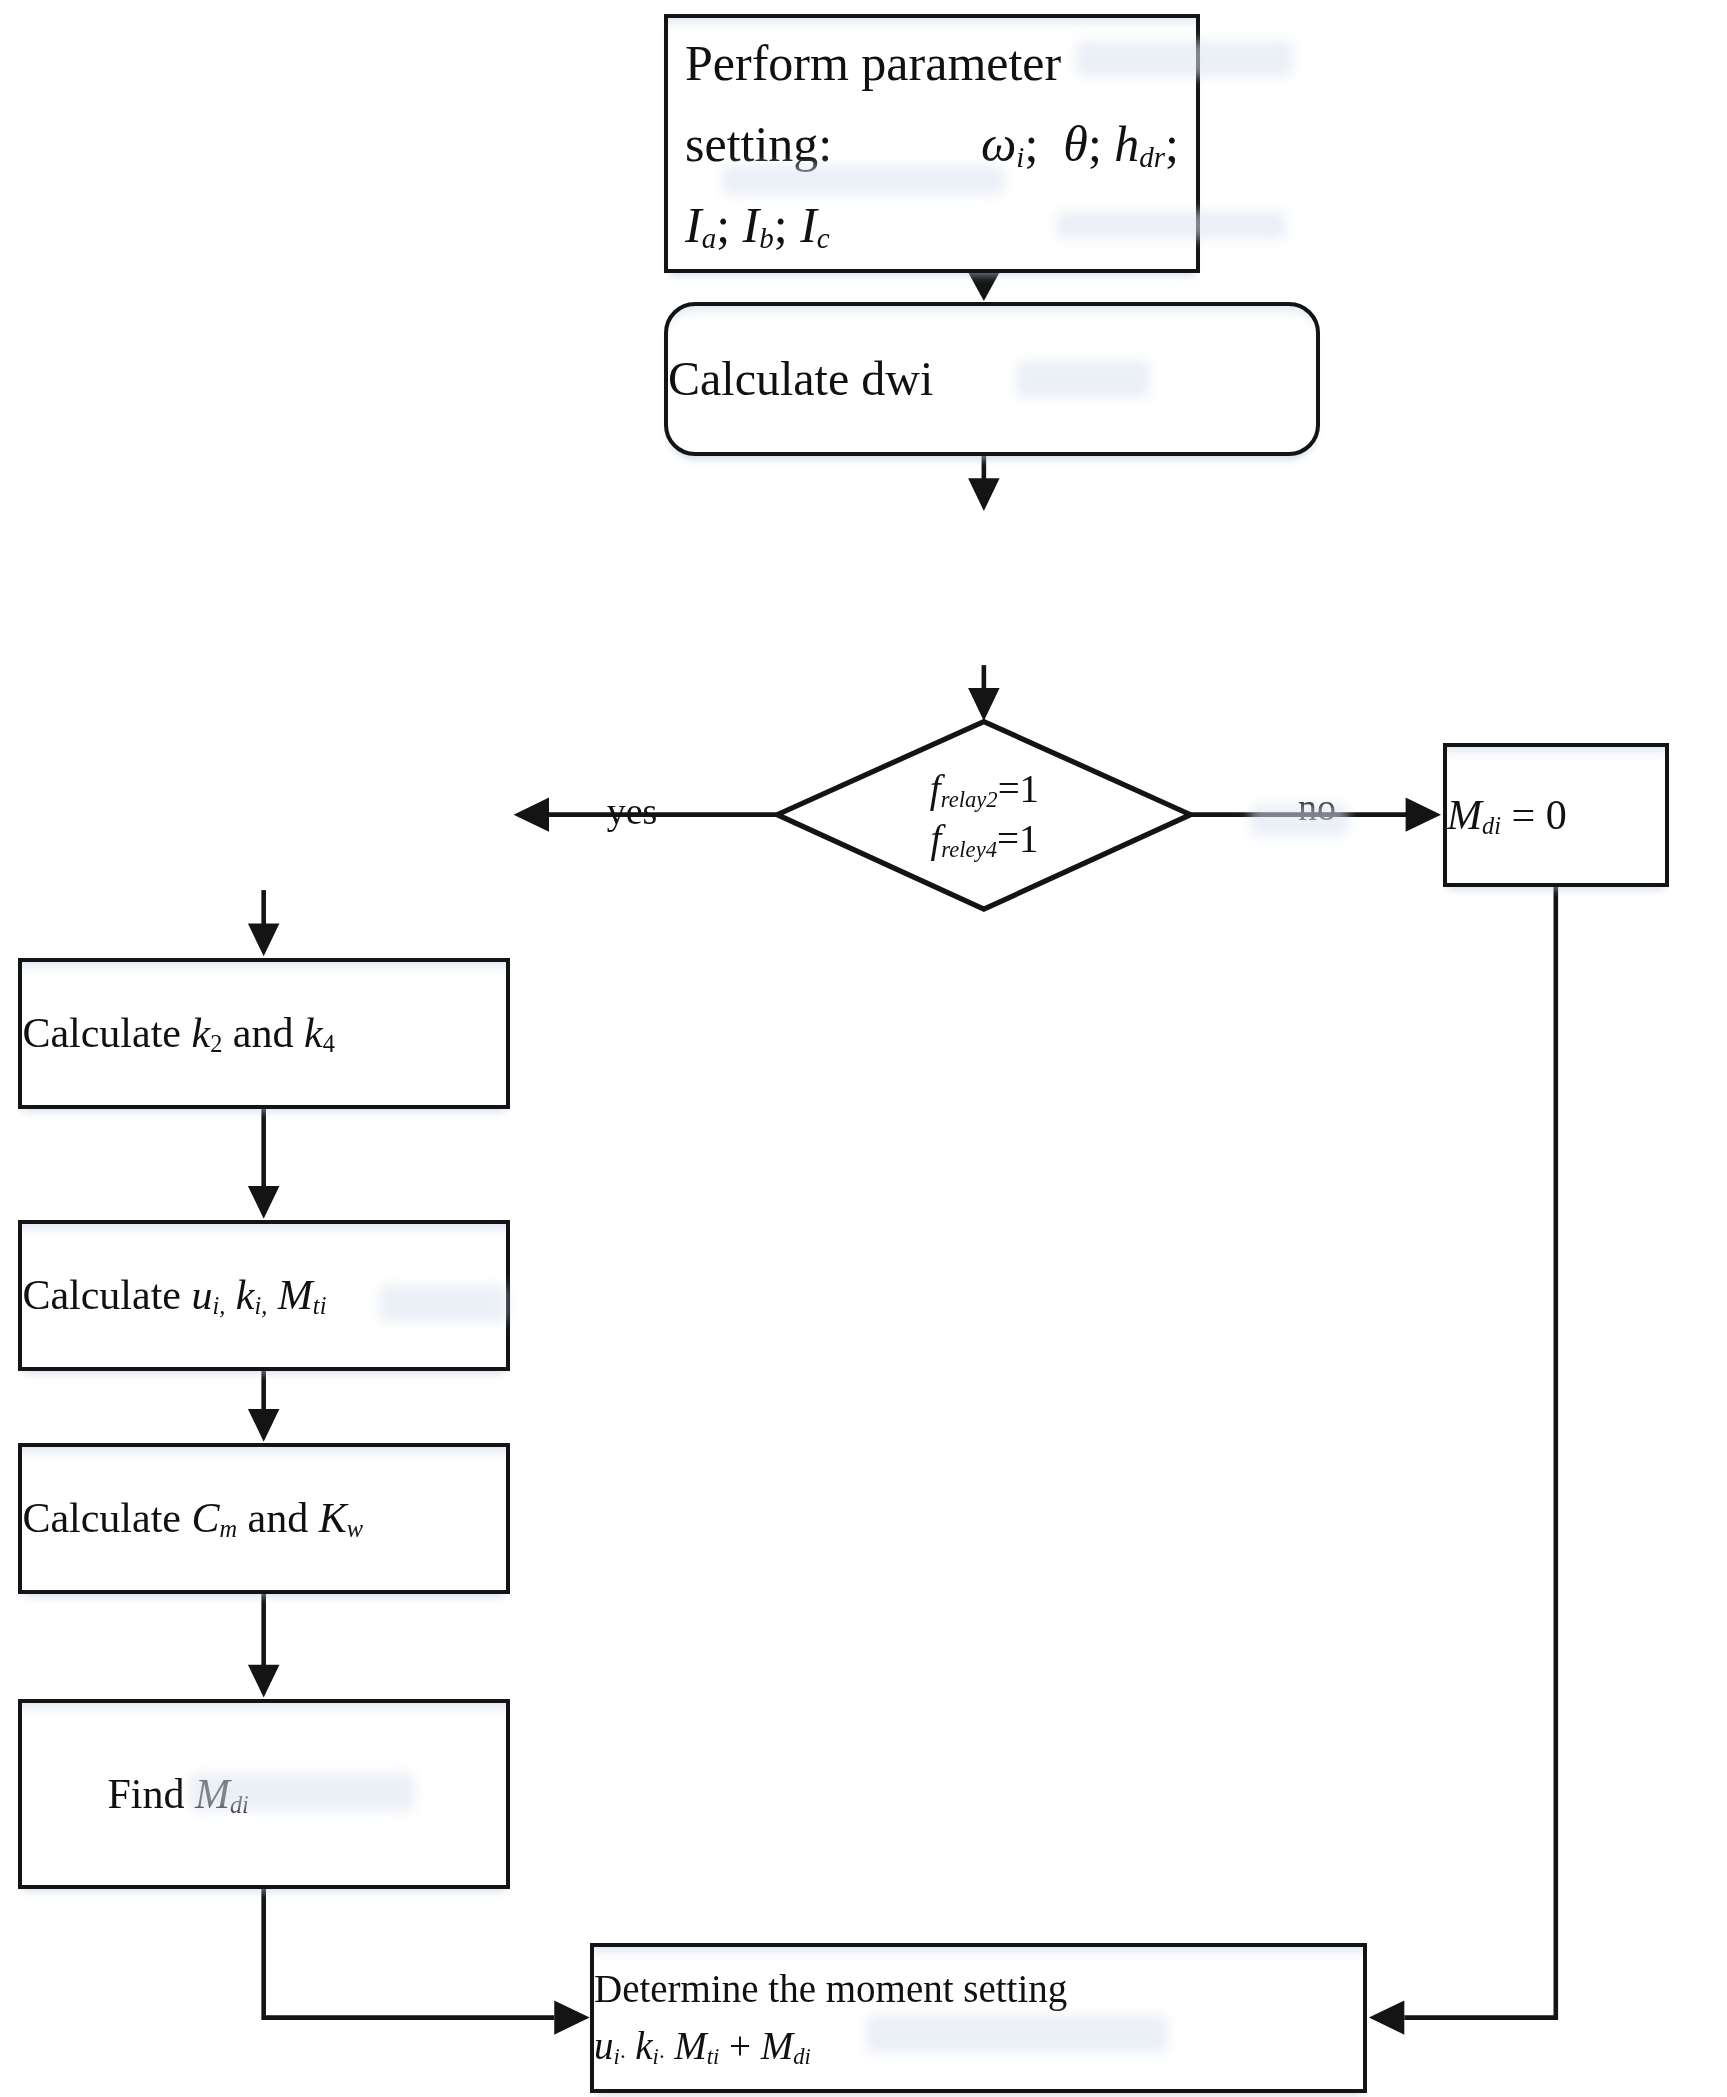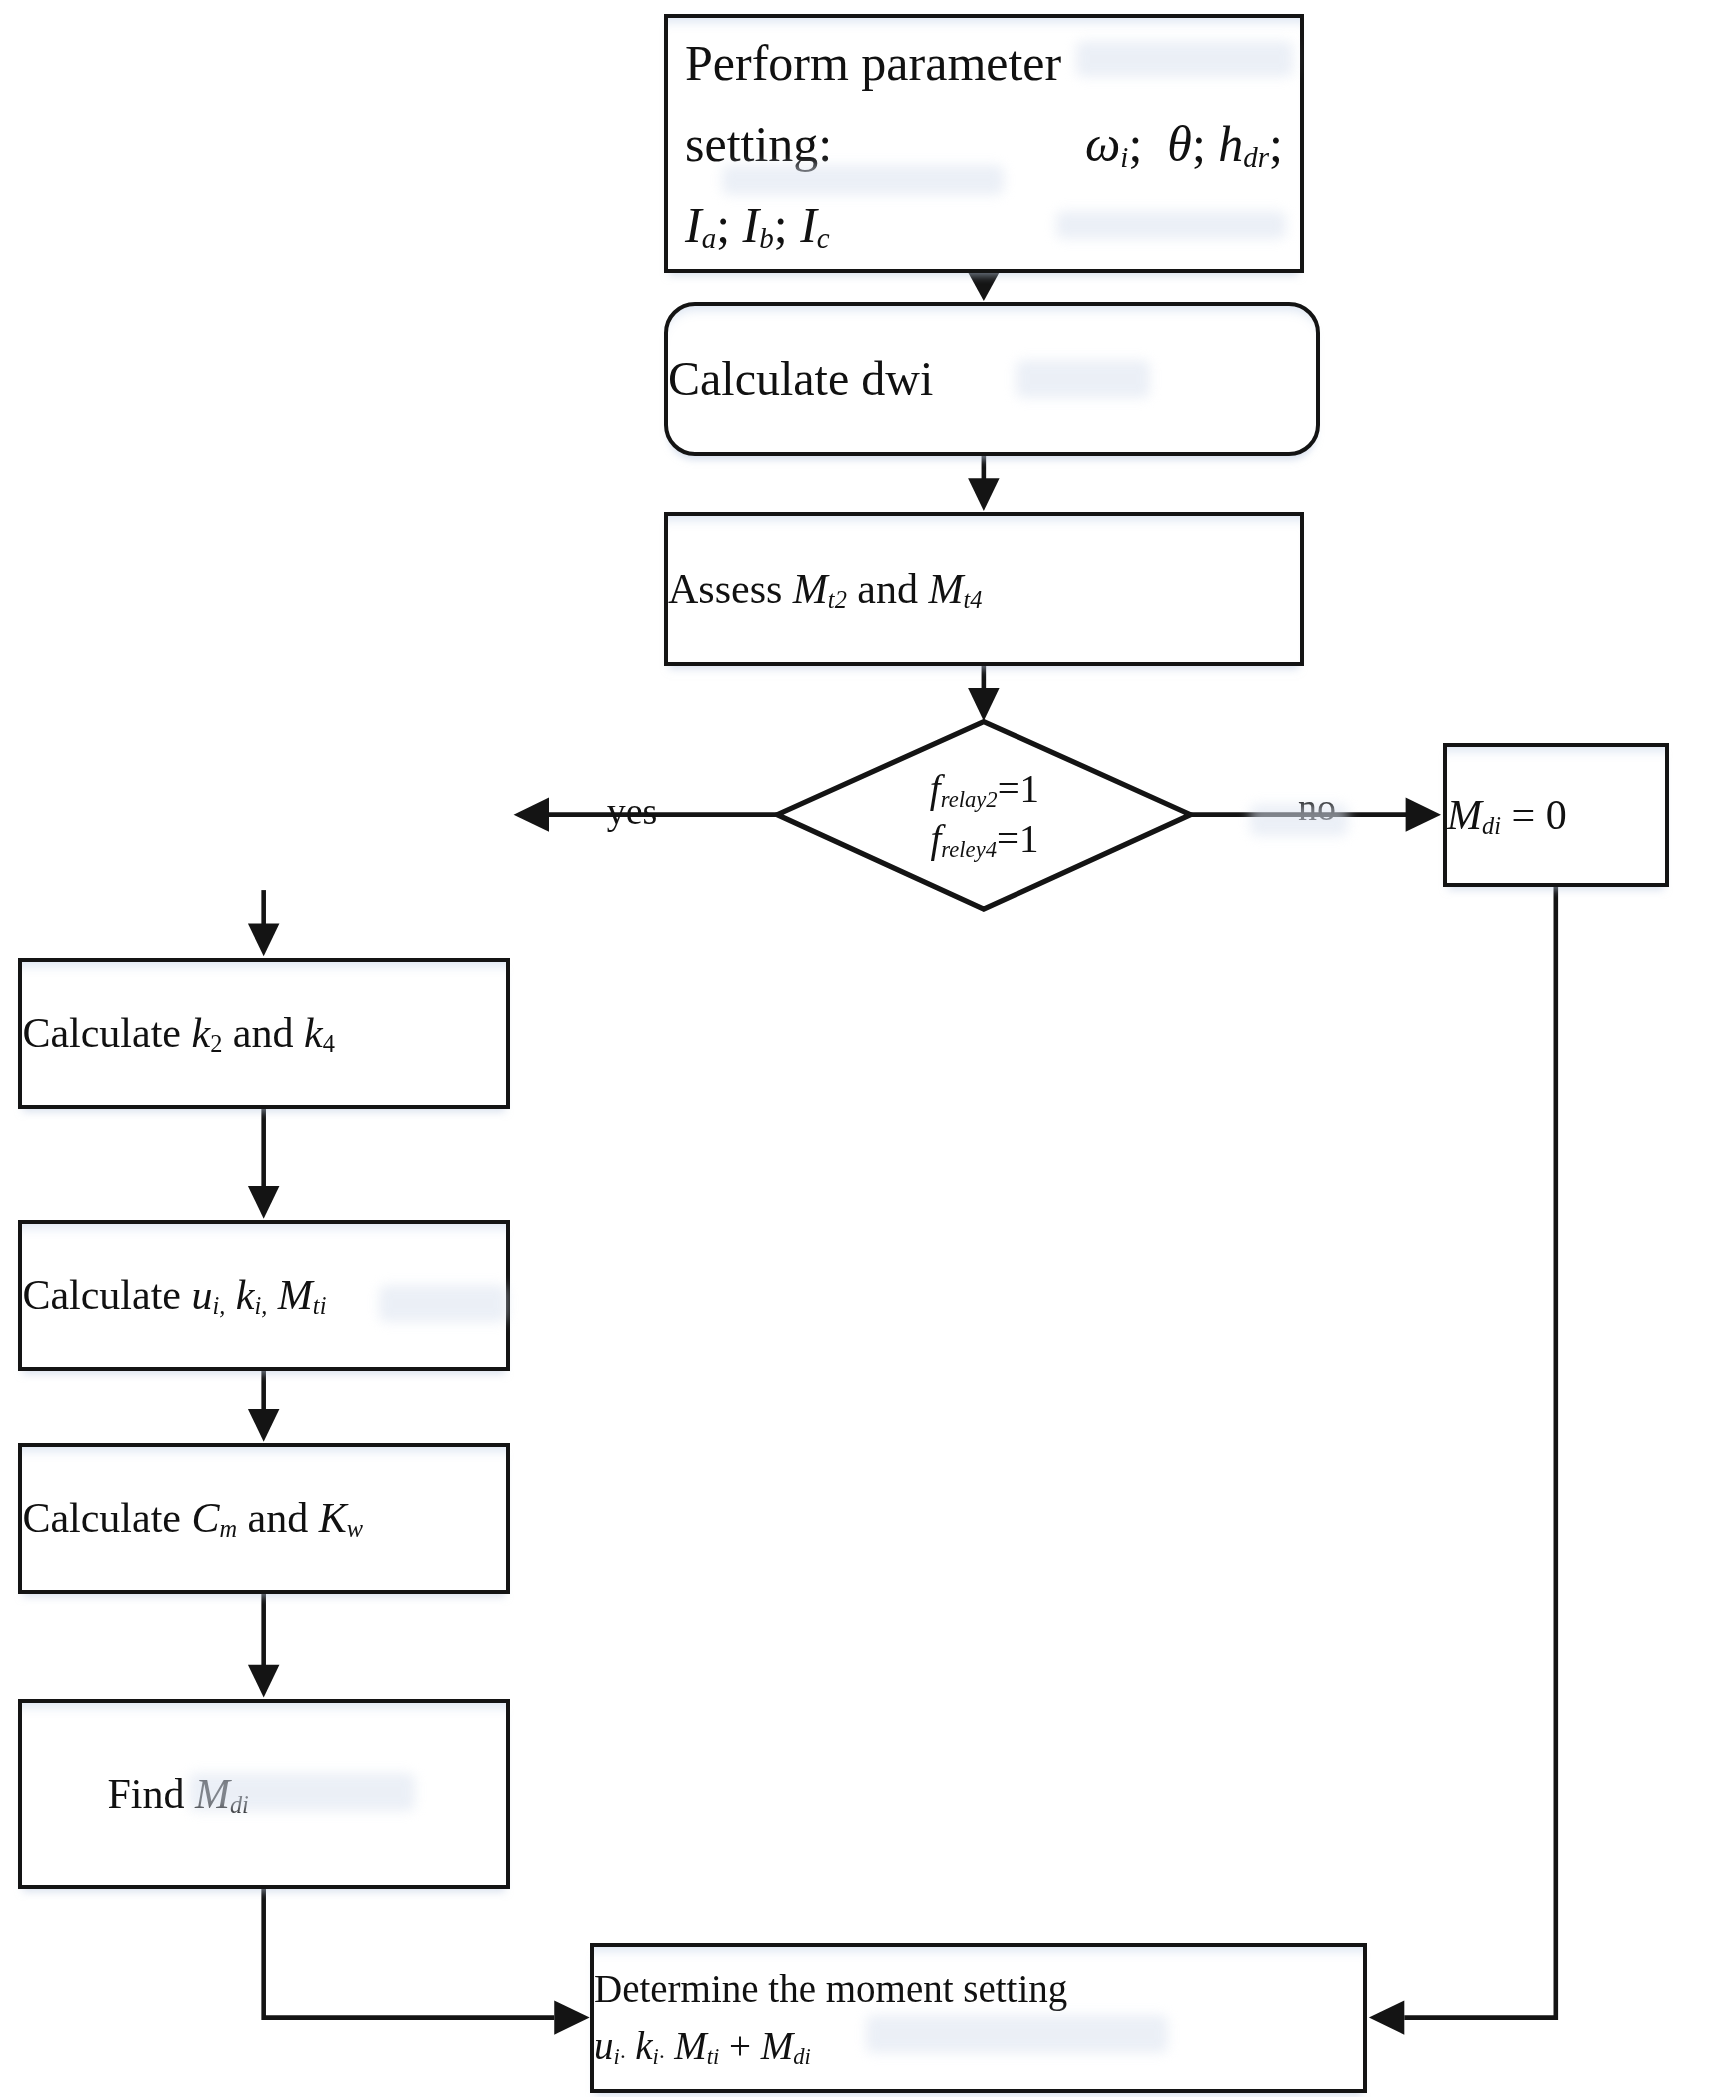--- a/index.html
+++ b/index.html
@@ -27,21 +27,21 @@
   }
   .box-line { white-space: pre; line-height: 1.25; }
   .center { }
   
   .seg-r  { font-style: normal; }
   .seg-i  { font-style: italic; }
   .seg-s  { font-style: normal; font-size: 0.58em; vertical-align: -0.22em; }
   .seg-si { font-style: italic; font-size: 0.58em; vertical-align: -0.22em; }
 
   
-  #node-read { left: 664px; top: 14.4px; width: 640px; height: 259px; font-size: 50px; padding: 3.9px 17px; justify-content: space-around; }
+  #node-read { left: 664px; top: 14.4px; width: 536px; height: 259px; font-size: 50px; padding: 3.9px 17px; justify-content: space-around; }
   #node-read .row2 { display: flex; justify-content: space-between; align-items: baseline; }
   #node-dwi    { left: 664px; top: 302px;  width: 656px; height: 154px; font-size: 48px; border-radius: 31px; }
   #node-assess { left: 664px; top: 512px;  width: 640px; height: 154px; font-size: 42px; }
   #node-u24    { left: 18.4px;  top: 739px; width: 492px; height: 151px; font-size: 42px; }
   #node-k24    { left: 18.4px;  top: 958px; width: 492px; height: 151px; font-size: 42px; }
   #node-uki    { left: 18.4px;  top: 1220px; width: 492px; height: 151px; font-size: 42px; }
   #node-cmkw   { left: 18.4px;  top: 1443px; width: 492px; height: 151px; font-size: 42px; }
   #node-findm  { left: 18.4px;  top: 1699px; width: 492px; height: 190px; font-size: 42px; text-align: left; padding-left: 85px; }
   #node-mdi0   { left: 1443px; top: 743px; width: 226px; height: 144px; font-size: 42px; }
   #node-bottom { left: 590px; top: 1943px; width: 777px; height: 150px; font-size: 39px; }
@@ -106,23 +106,20 @@
       <span><span class="seg-r">setting:</span></span>
       <span><span class="seg-i">ω</span><span class="seg-si">i</span><span class="seg-r">;  </span><span class="seg-i">θ</span><span class="seg-r">; </span><span class="seg-i">h</span><span class="seg-si">dr</span><span class="seg-r">;</span></span>
     </div>
     <div class="box-line center"><span class="seg-i">I</span><span class="seg-si">a</span><span class="seg-r">; </span><span class="seg-i">I</span><span class="seg-si">b</span><span class="seg-r">; </span><span class="seg-i">I</span><span class="seg-si">c</span></div>
   </div>
 
   <div class="box" id="node-dwi">
     <div class="box-line center"><span class="seg-r">Calculate dwi</span></div>
   </div>
 
-  <div class="box" id="node-assess">
-    <div class="box-line center"><span class="seg-r">Assess </span><span class="seg-i">M</span><span class="seg-si">t2</span><span class="seg-r"> and </span><span class="seg-i">M</span><span class="seg-si">t4</span></div>
-  </div>
 
   <div id="decision-text">
     <div class="box-line"><span class="seg-i">f</span><span class="seg-si">relay2</span><span class="seg-r">=1</span></div>
     <div class="box-line"><span class="seg-i">f</span><span class="seg-si">reley4</span><span class="seg-r">=1</span></div>
   </div>
 
   <div class="flow-label" id="label-yes">yes</div>
   <div class="flow-label" id="label-no">no</div>
 
 

